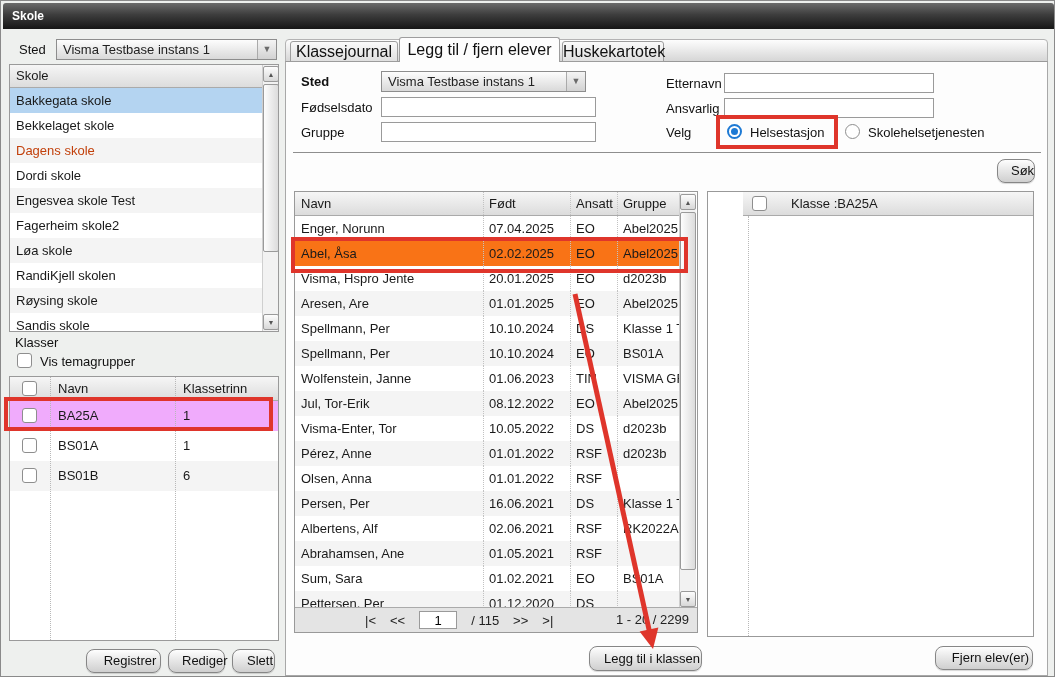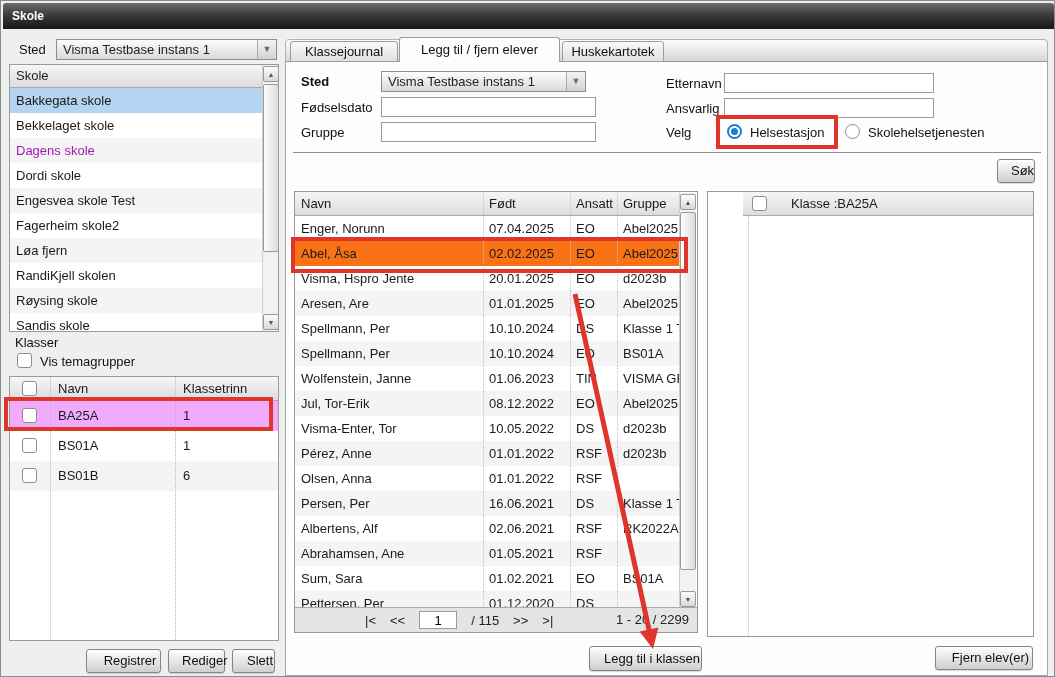--- a/index.html
+++ b/index.html
@@ -6,21 +6,21 @@
   html,body { width:1055px; height:677px; }
   body { font-family: "Liberation Sans", sans-serif; font-size: 13px; color:#1a1a1a; background:#fff; }
   .window { position:relative; width:1055px; height:677px; background:#eef0ee; border:1px solid #8a8a8a; overflow:hidden; }
 
   .titlebar { position:absolute; left:2px; top:2px; width:1051px; height:26px;
     background:linear-gradient(#6b6b6b, #3d3d3d 45%, #161616);
     border-radius:3px 3px 0 0; color:#fff; font-weight:bold; font-size:12px; line-height:26px; padding-left:9px; }
 
   
   .btn { position:absolute; background:linear-gradient(#fefefe,#e8e8e8 45%,#cfcfcf);
-    border:1px solid #868686; border-radius:3px; text-align:center; font-size:13px; color:#111;
+    border:1px solid #868686; border-radius:8px; text-align:center; font-size:13px; color:#111;
     box-shadow:0 1px 1px rgba(0,0,0,.15); line-height:21px;padding-left:13px; }
   .input { position:absolute; background:#fff; border:1px solid #9a9a9a; height:20px; font:13px "Liberation Sans",sans-serif; padding:0 4px; }
   .dropdown { position:absolute; height:21px; background:linear-gradient(#fdfdfd,#d9d9d9); border:1px solid #8d8d8d; }
   .dropdown .dd-text { position:absolute; left:6px; top:0; line-height:19px; font-size:13px; color:#222; white-space:nowrap; }
   .dropdown .dd-arrow { position:absolute; right:0; top:0; width:19px; height:19px; border-left:1px solid #aaa;
     background:linear-gradient(#f4f4f4,#d2d2d2); color:#6a6a6a; font-size:9px; text-align:center; line-height:18px; }
   .label { position:absolute; color:#111; white-space:nowrap; }
   .checkbox { position:absolute; width:15px; height:15px; background:#fff; border:1px solid #8e8e8e; border-radius:3px; }
   .radio { position:absolute; width:15px; height:15px; border:1px solid #8e8e8e; border-radius:50%; background:#fff; }
   .radio.on { border:2px solid #1e7ad4; }
@@ -31,35 +31,35 @@
     border:1px solid #9a9a9a; border-radius:2px; color:#555; font-size:7px; text-align:center; line-height:15px; }
   .sb-thumb { position:absolute; left:0; width:16px; background:linear-gradient(90deg,#fdfdfd,#dcdcdc);
     border:1px solid #9a9a9a; border-radius:2px; }
 
   
   .school-list { position:absolute; left:8px; top:63px; width:270px; height:268px; background:#fff; border:1px solid #9a9a9a; overflow:hidden; }
   .list-header { height:23px; background:linear-gradient(#f6f6f6,#dcdcdc); border-bottom:1px solid #aaa; line-height:22px; padding-left:6px; }
   .slist-row { height:25px; line-height:25px; padding-left:6px; white-space:nowrap; overflow:hidden; width:252px; }
   .slist-row.alt { background:#f4f4f4; }
   .slist-row.sel { background:#b4d4f1; }
-  .slist-row.dis { color:#a21caf; }
+  .slist-row.dis { color:#c2410c; }
 
   .class-table { position:absolute; left:8px; top:375px; width:270px; height:265px; background:#fff; border:1px solid #9a9a9a; overflow:hidden; }
   .ct-header { position:relative; height:24px; background:linear-gradient(#f6f6f6,#dcdcdc); border-bottom:1px solid #aaa; }
   .ct-sep { position:absolute; top:0; bottom:0; border-left:1px dotted #b8b8b8; }
   .ctable-row { position:relative; height:30px; line-height:30px; }
   .ctable-row.alt { background:#f4f4f4; }
   .ctable-row.sel { background:#f0abfc; }
   .ct-navn { position:absolute; left:48px; top:0; } .ct-trinn { position:absolute; left:173px; top:0; }
 
   
   .tabstrip { position:absolute; left:284px; top:38px; width:763px; height:23px;
     background:linear-gradient(#fdfdfd,#d6d6d6); border:1px solid #b3b3b3; border-radius:4px 4px 0 0; }
   .right-panel { position:absolute; left:284px; top:60px; width:763px; height:615px; background:#fdfdfd; border:1px solid #a8a8a8; border-top:1px solid #999; }
-  .tab { position:absolute; text-align:center; font-size:13px; color:#111; border:1px solid #9d9d9d; border-radius:3px 3px 0 0; }
+  .tab { position:absolute; text-align:center; font-size:16px; color:#111; border:1px solid #9d9d9d; border-radius:3px 3px 0 0; }
   .tab.inactive { top:40px; height:21px; line-height:20px; background:linear-gradient(#fafafa,#e0e0e0); }
   .tab.active { top:36px; height:25px; line-height:24px; background:#fdfdfd; border-bottom:none; z-index:5; }
 
   .divider { position:absolute; left:292px; top:151px; width:748px; border-top:1px solid #8e8e8e; }
 
   
   .stable { position:absolute; left:293px; top:190px; width:404px; height:442px; background:#fff; border:1px solid #999; }
   .st-header { position:absolute; left:0; top:0; width:385px; height:24px; background:linear-gradient(#f6f6f6,#dcdcdc); border-bottom:1px solid #aaa; }
   .st-cell { position:absolute; top:0; height:100%; line-height:25px; white-space:nowrap; overflow:hidden; }
   .st-header .st-cell { line-height:23px; }
@@ -102,21 +102,21 @@
 
   <div class="school-list">
     <div class="list-header">Skole</div>
     <div id="school-rows" style="width:253px;">
         <div class="slist-row sel">Bakkegata skole</div>
         <div class="slist-row">Bekkelaget skole</div>
         <div class="slist-row alt dis">Dagens skole</div>
         <div class="slist-row">Dordi skole</div>
         <div class="slist-row alt">Engesvea skole Test</div>
         <div class="slist-row">Fagerheim skole2</div>
-        <div class="slist-row alt">Løa fjern</div>
+        <div class="slist-row alt">Løa skole</div>
         <div class="slist-row">RandiKjell skolen</div>
         <div class="slist-row alt">Røysing skole</div>
         <div class="slist-row">Sandis skole</div>
       </div>
     <div class="scrollbar" style="left:252px; top:0; height:266px;">
       <div class="sb-btn" style="top:1px;">▲</div>
       <div class="sb-thumb" style="top:19px; height:168px;"></div>
       <div class="sb-btn" style="bottom:1px;">▼</div>
     </div>
   </div>

